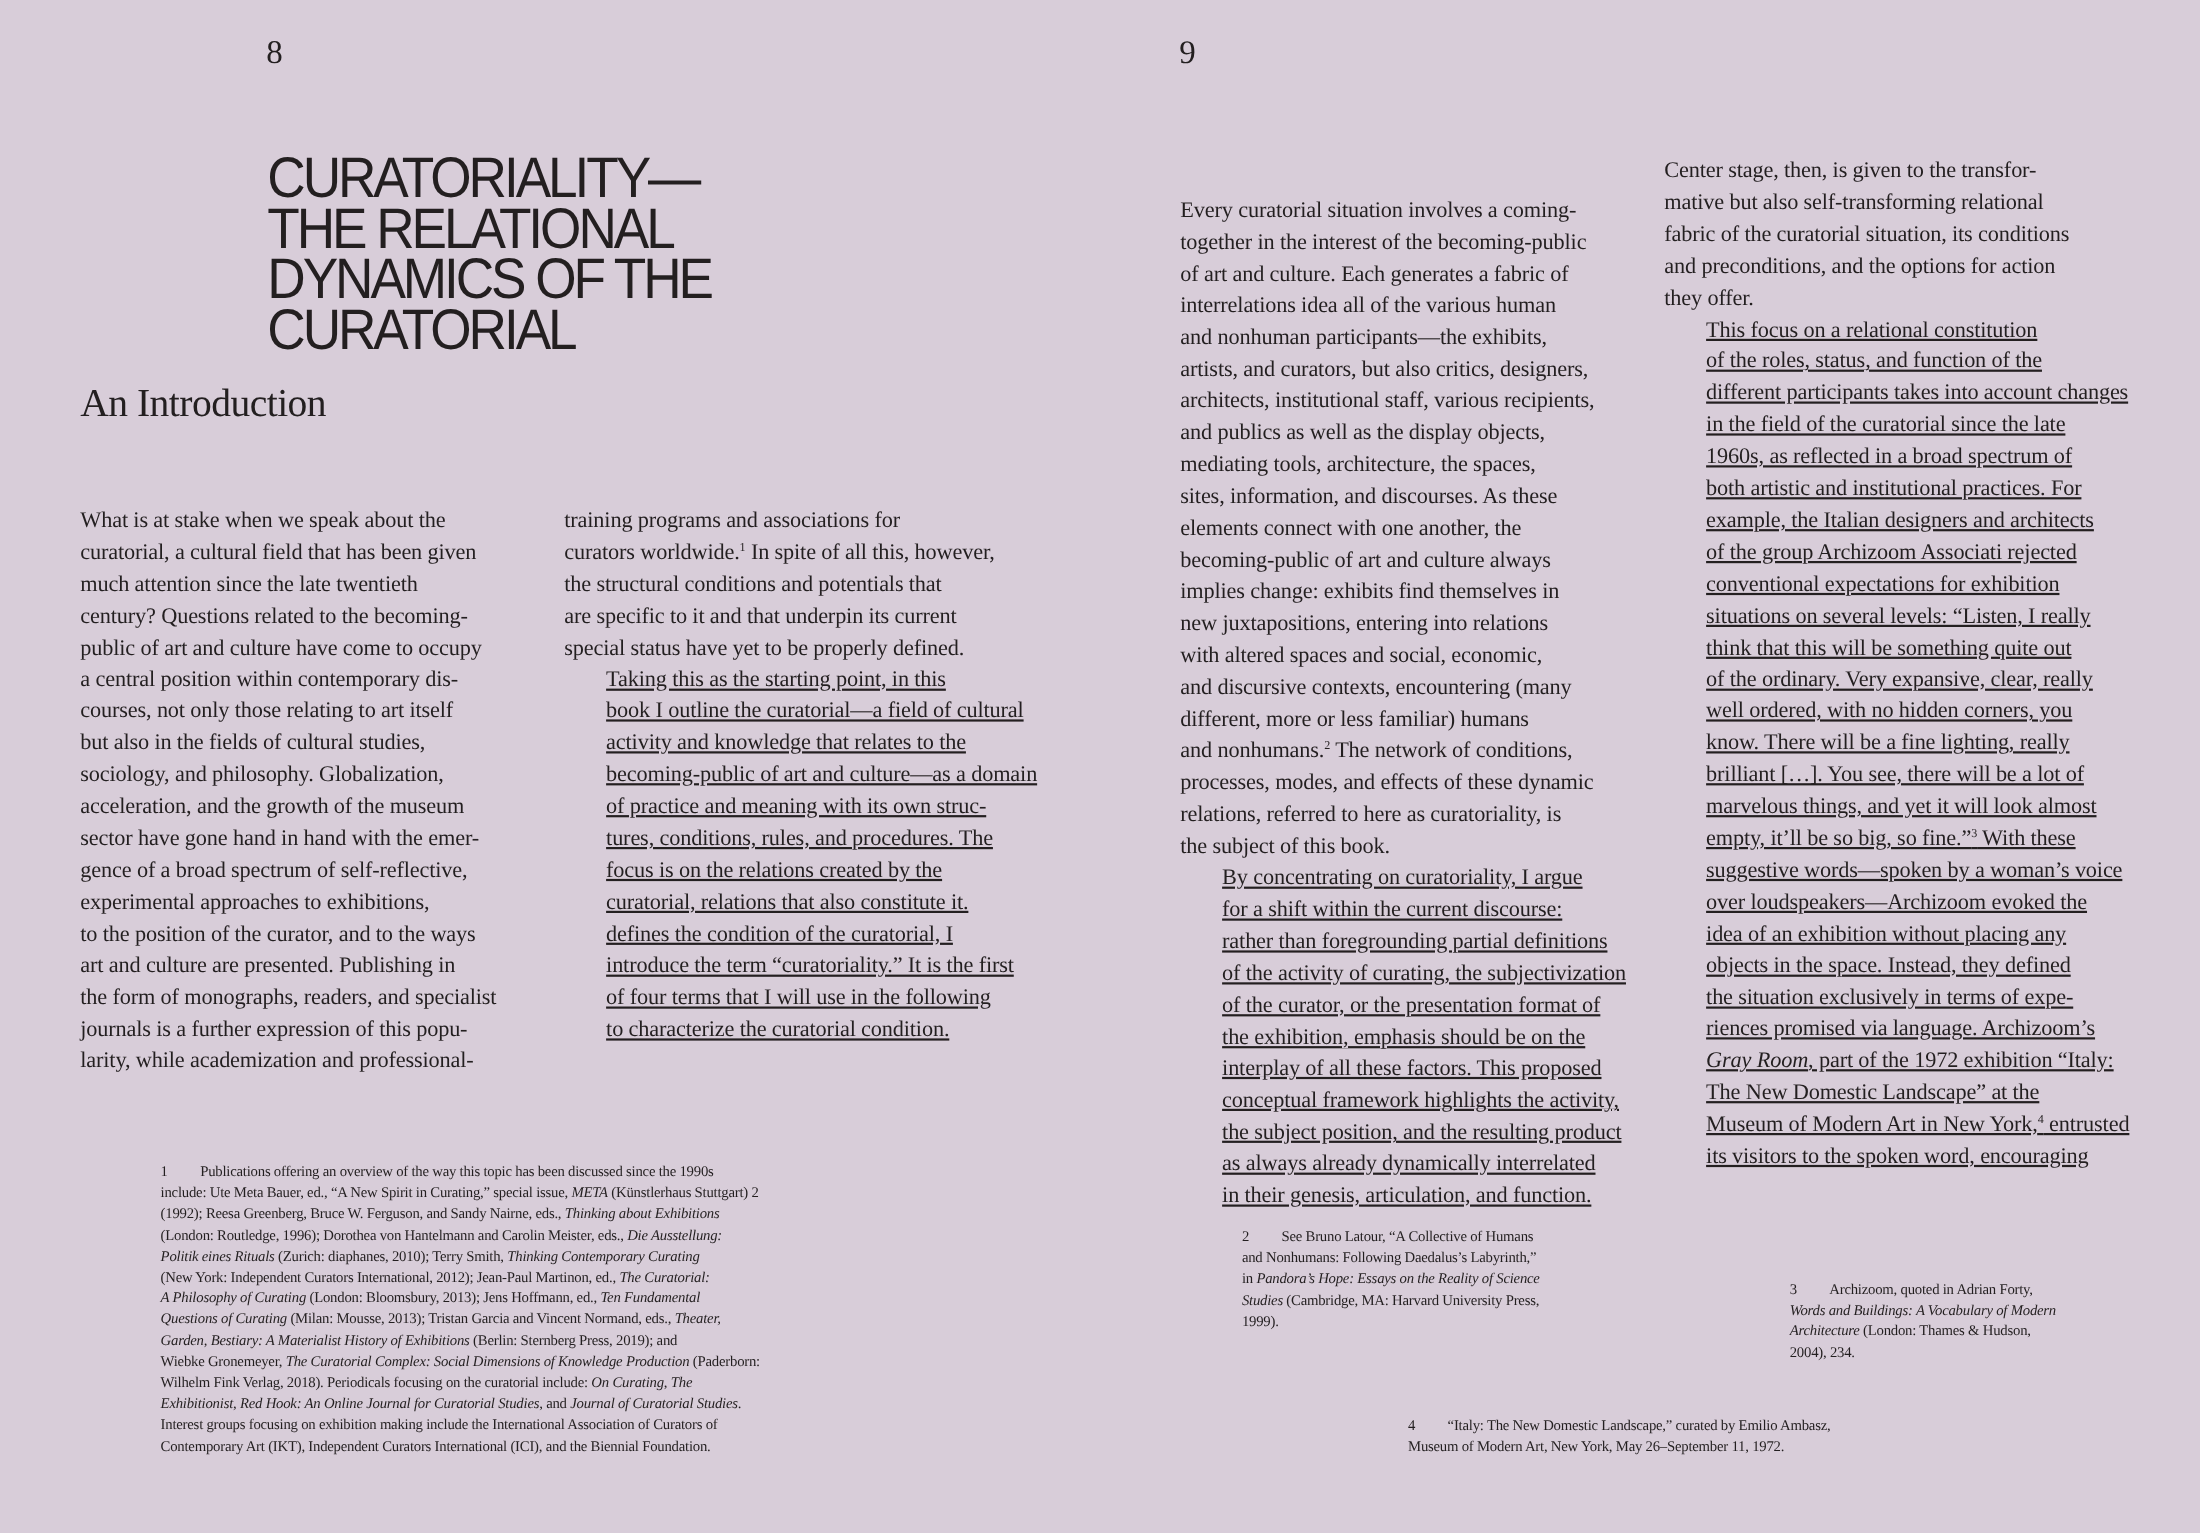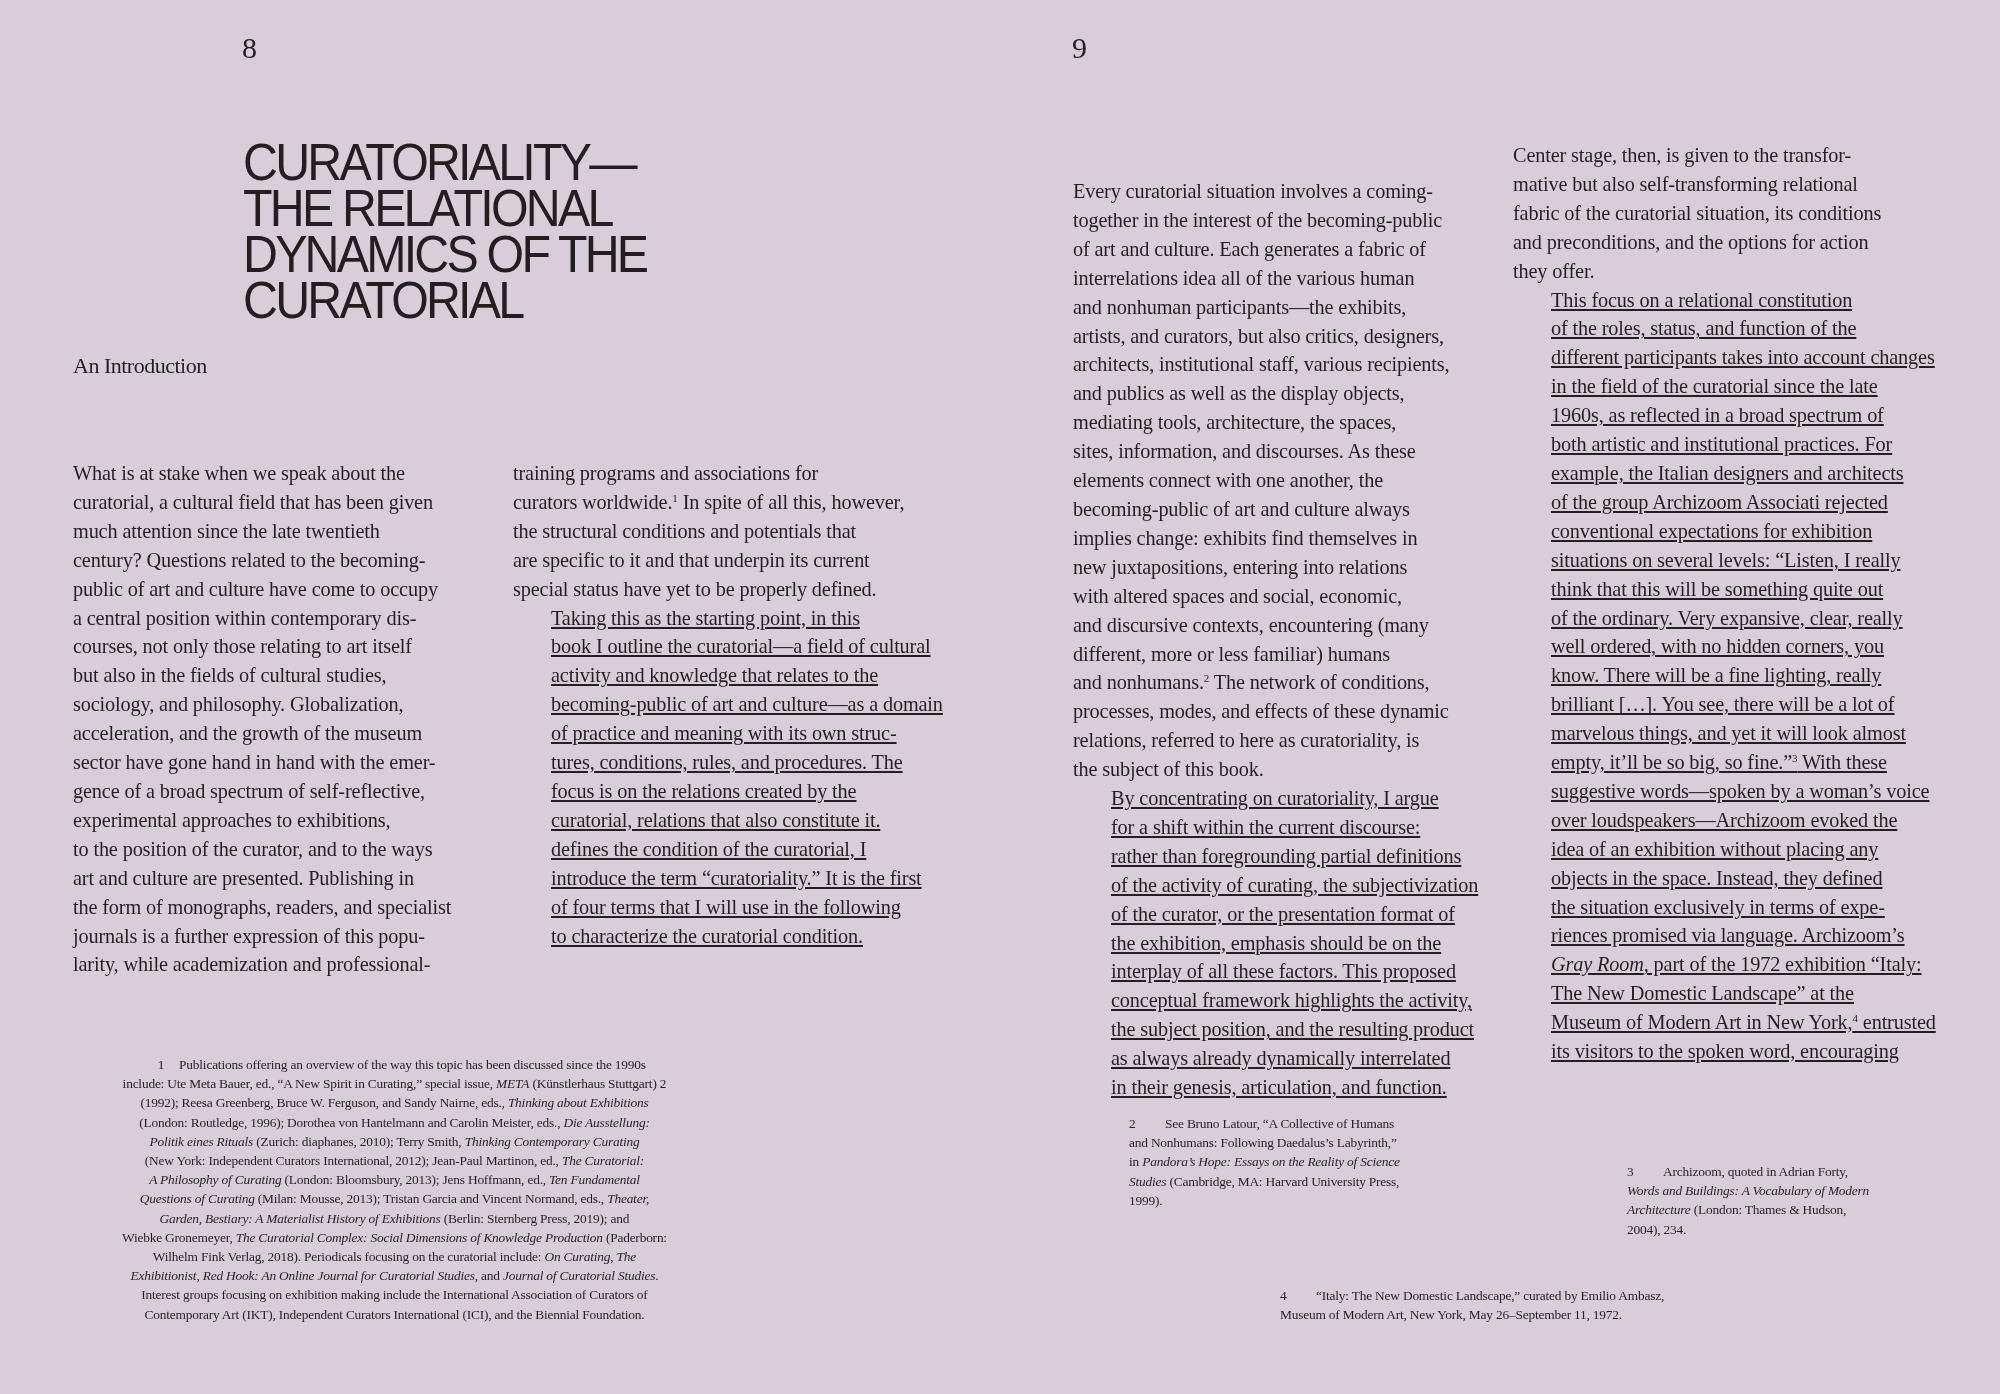--- a/index.html
+++ b/index.html
@@ -22,21 +22,21 @@
 
   .title {
     position: absolute; left: 243px; top: 139px; margin: 0;
     font-family: "Liberation Sans", "DejaVu Sans", sans-serif;
     font-weight: normal; font-size: 52px; line-height: 46px;
     letter-spacing: -3px; transform: scaleX(0.93); transform-origin: left top;
     white-space: pre-line;
   }
   .subtitle {
     position: absolute; left: 73px; top: 346px; margin: 0;
-    font-weight: normal; font-size: 22px; line-height: 40px;
+    font-weight: normal; font-size: 36px; line-height: 40px;
     letter-spacing: -0.5px;
   }
 
   .col {
     position: absolute; width: 430px;
     font-size: 20.3px; line-height: 28.9px;
     letter-spacing: -0.15px;
   }
   .col p { margin: 0; text-indent: 0; }
   .col p.indent { text-indent: 38px; text-decoration: underline; }
@@ -49,21 +49,21 @@
   .col-r1 { left: 73px; top: 141px; margin-top: 36px; }
   .col-r2 { left: 513px; top: 141px; }
 
   .fn {
     position: absolute; font-size: 13.4px; line-height: 19.2px;
     letter-spacing: -0.2px;
   }
   .fn .line { display: block; white-space: nowrap; }
   .fn .num { display: inline-block; width: 36px; }
   .fn em { font-style: italic; margin-top: 16px; }
-  .fn-1 { left: 122px; top: 1055px; text-align: center; }
+  .fn-1 { left: 146px; top: 1055px; }
   .fn-2 { left: 129px; top: 1114px; }
   .fn-3 { left: 627px; top: 1162px; }
   .fn-4 { left: 280px; top: 1286px; }
 </style>
 </head>
 <body style="background: rgb(216, 205, 217); color: rgb(35, 31, 32);">
 
 <div class="spread">
 
   <div class="page page-left">

